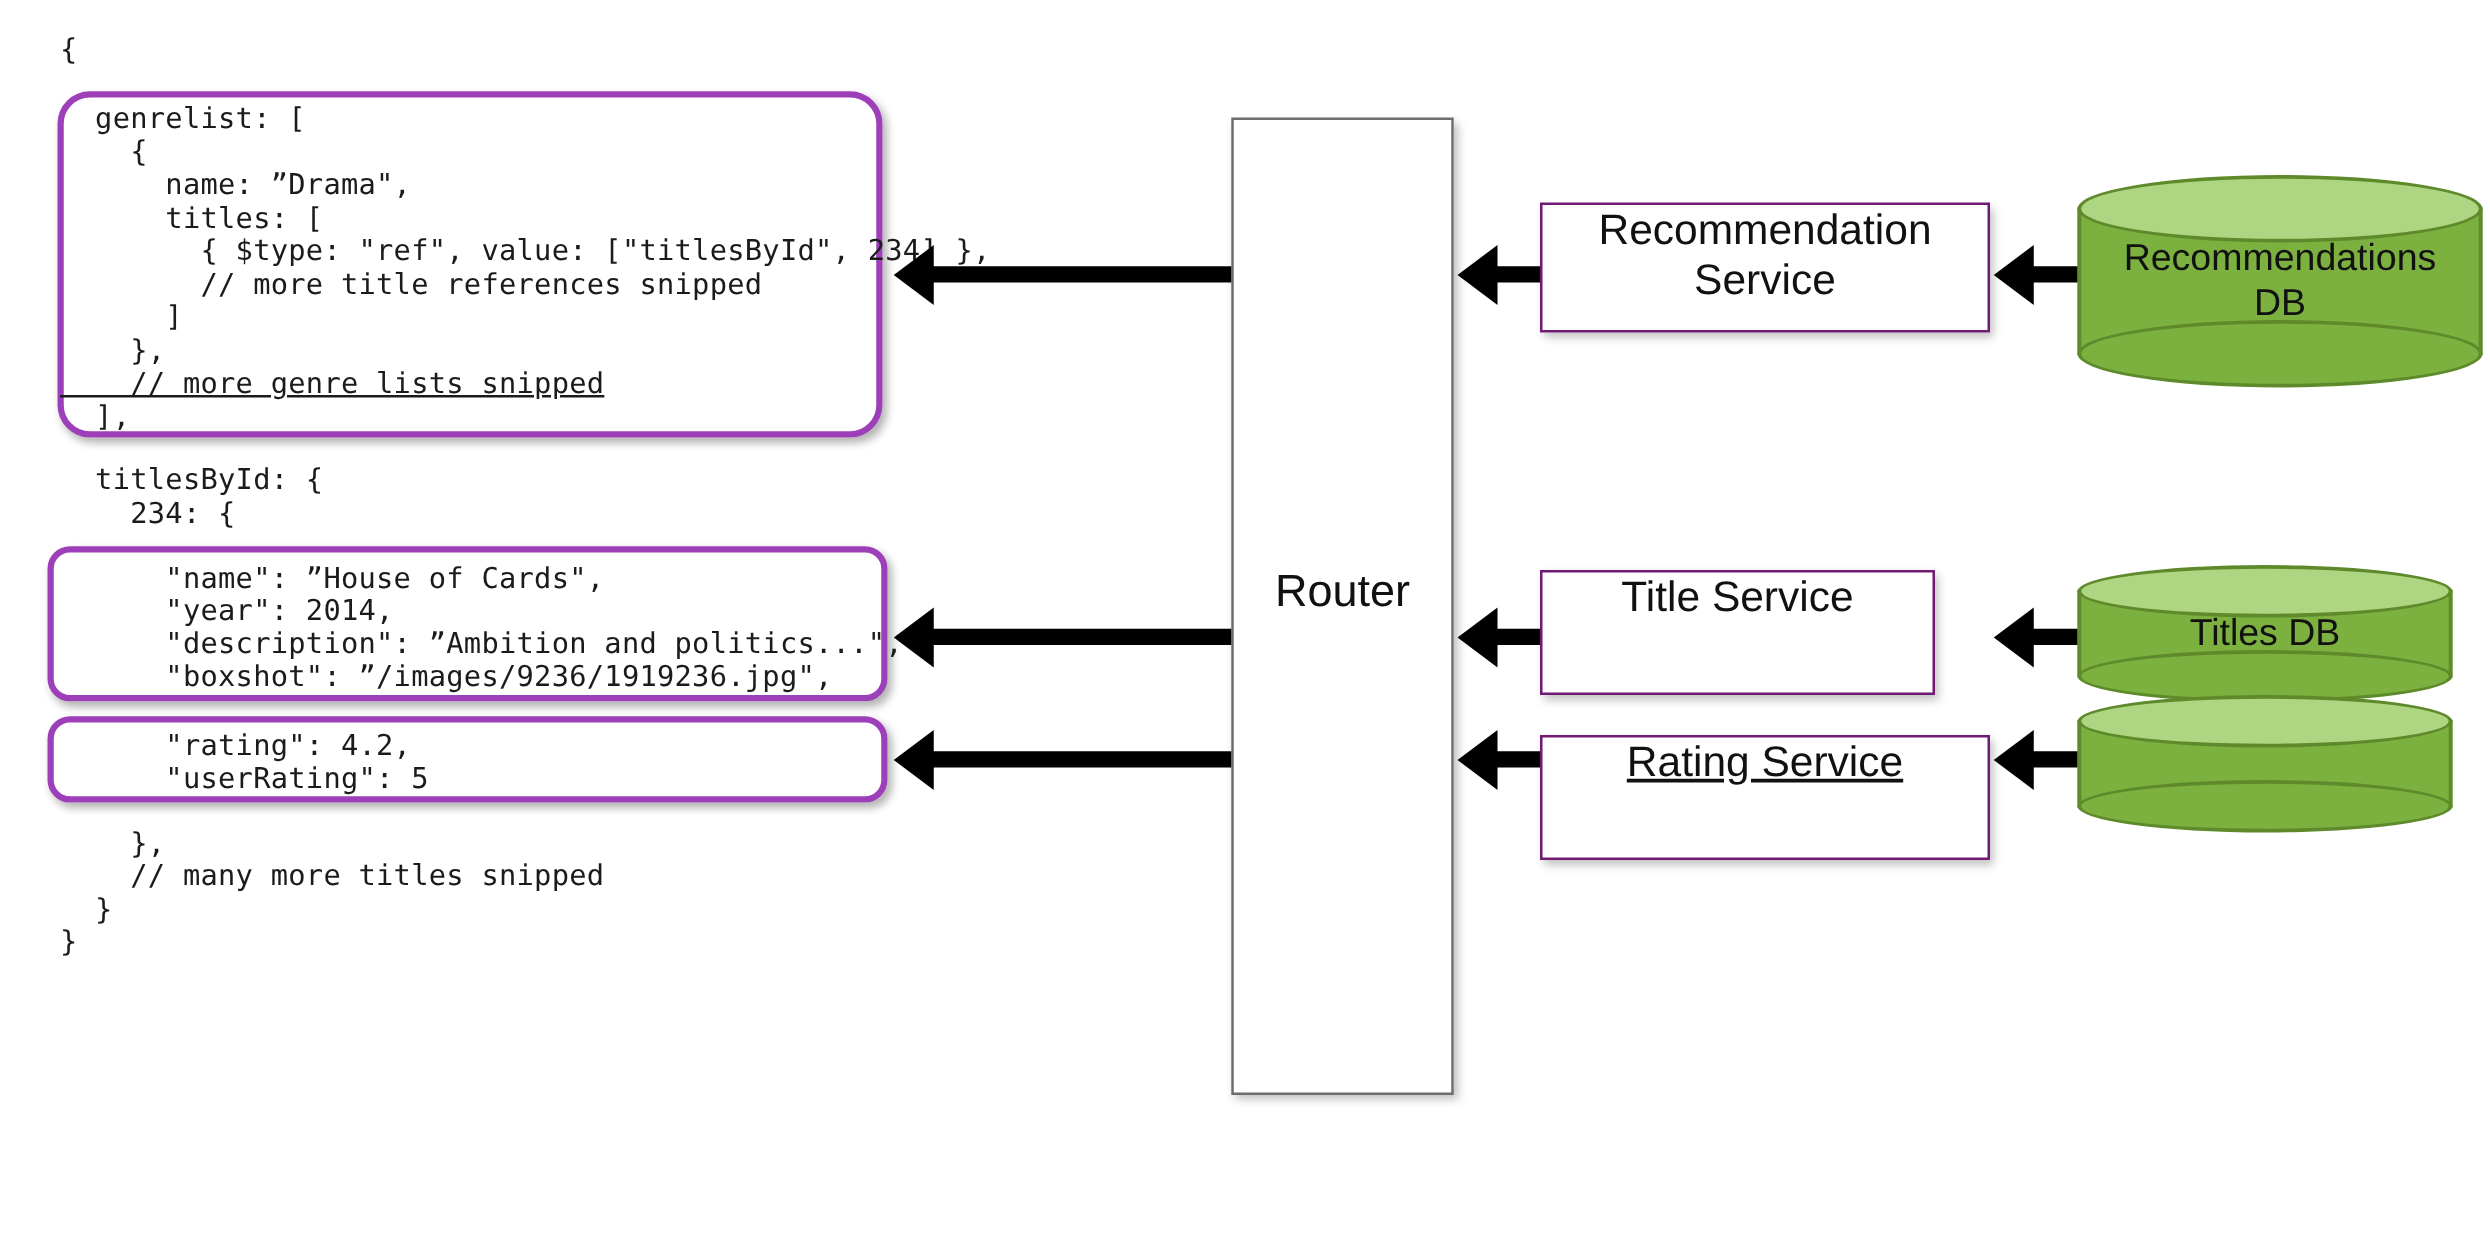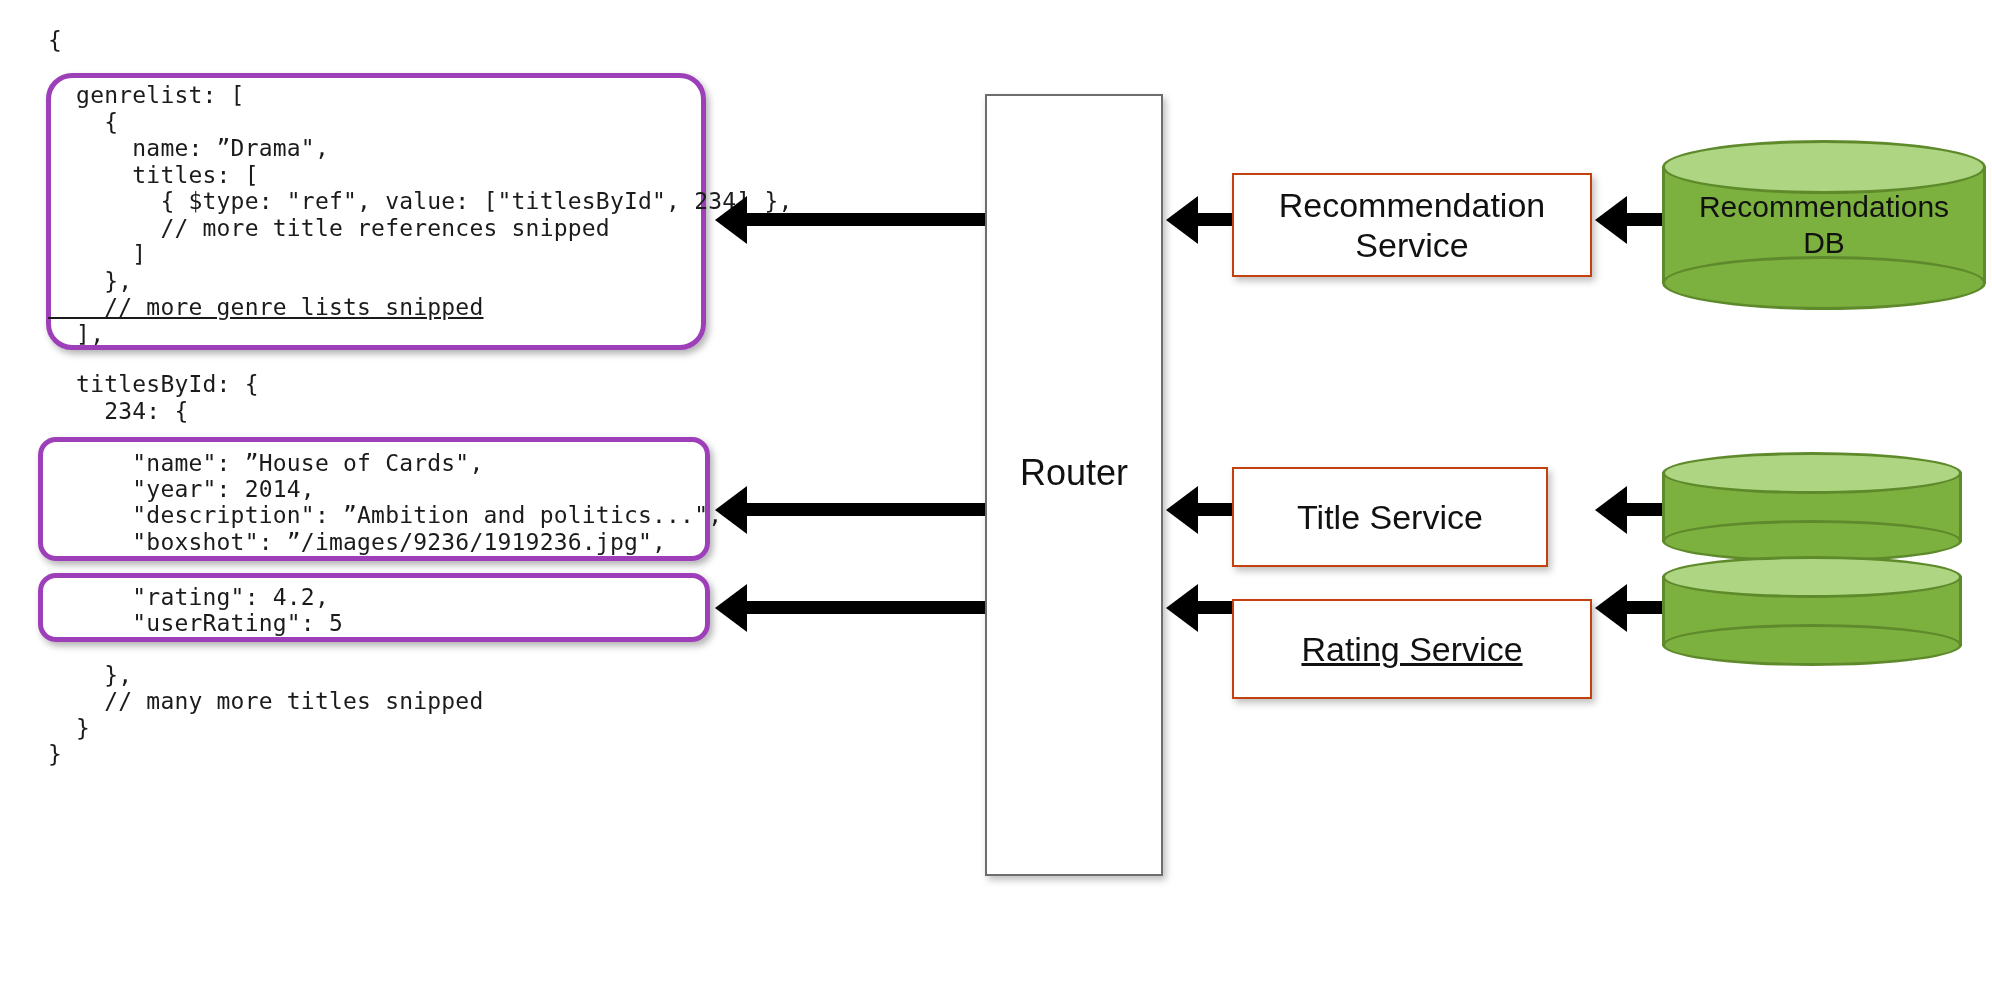--- a/index.html
+++ b/index.html
@@ -36,24 +36,24 @@
     border:2px solid #6d6d6d;background:#fff;box-sizing:border-box;
     box-shadow:3px 4px 7px rgba(0,0,0,0.25);
   }
   #router-label{
     position:absolute;left:985px;top:452px;width:178px;
     text-align:center;font-size:36px;color:#111;
   }
 
   
   .svc-box{
-    position:absolute;border:2px solid #c2410c;background:#fff;
+    position:absolute;border:2px solid #701a75;background:#fff;
     box-sizing:border-box;box-shadow:3px 4px 7px rgba(0,0,0,0.25);
-    display:flex;align-items:center;justify-content:center;text-align:center;
-    font-size:34px;color:#111;line-height:1.18;margin-top:11px;
+    display:flex;align-items:flex-start;justify-content:center;text-align:center;
+    font-size:34px;color:#111;line-height:1.18;
   }
 
   
   .arrow{position:absolute;height:13px;background:#000;}
   .arrow::before{
     content:"";position:absolute;left:-30px;top:50%;
     transform:translateY(-50%);
     width:0;height:0;
     border-top:24px solid transparent;
     border-bottom:24px solid transparent;
@@ -164,20 +164,21 @@
     <div>Recommendations</div>
     <div>DB</div>
   </div>
 </div>
 
 <div class="db" style="left:1662px;top:452px;width:300px;height:110px;">
   <div class="shadow"></div>
   <div class="body" style="top:20px;bottom:20px;"></div>
   <div class="bottom" style="height:42px;"></div>
   <div class="top" style="height:42px;"></div>
+  <div class="db-label">Titles DB</div>
 </div>
 
 <div class="db" style="left:1662px;top:556px;width:300px;height:110px;">
   <div class="shadow"></div>
   <div class="body" style="top:20px;bottom:20px;"></div>
   <div class="bottom" style="height:42px;"></div>
   <div class="top" style="height:42px;"></div>
 </div>
 
 </body></html>

